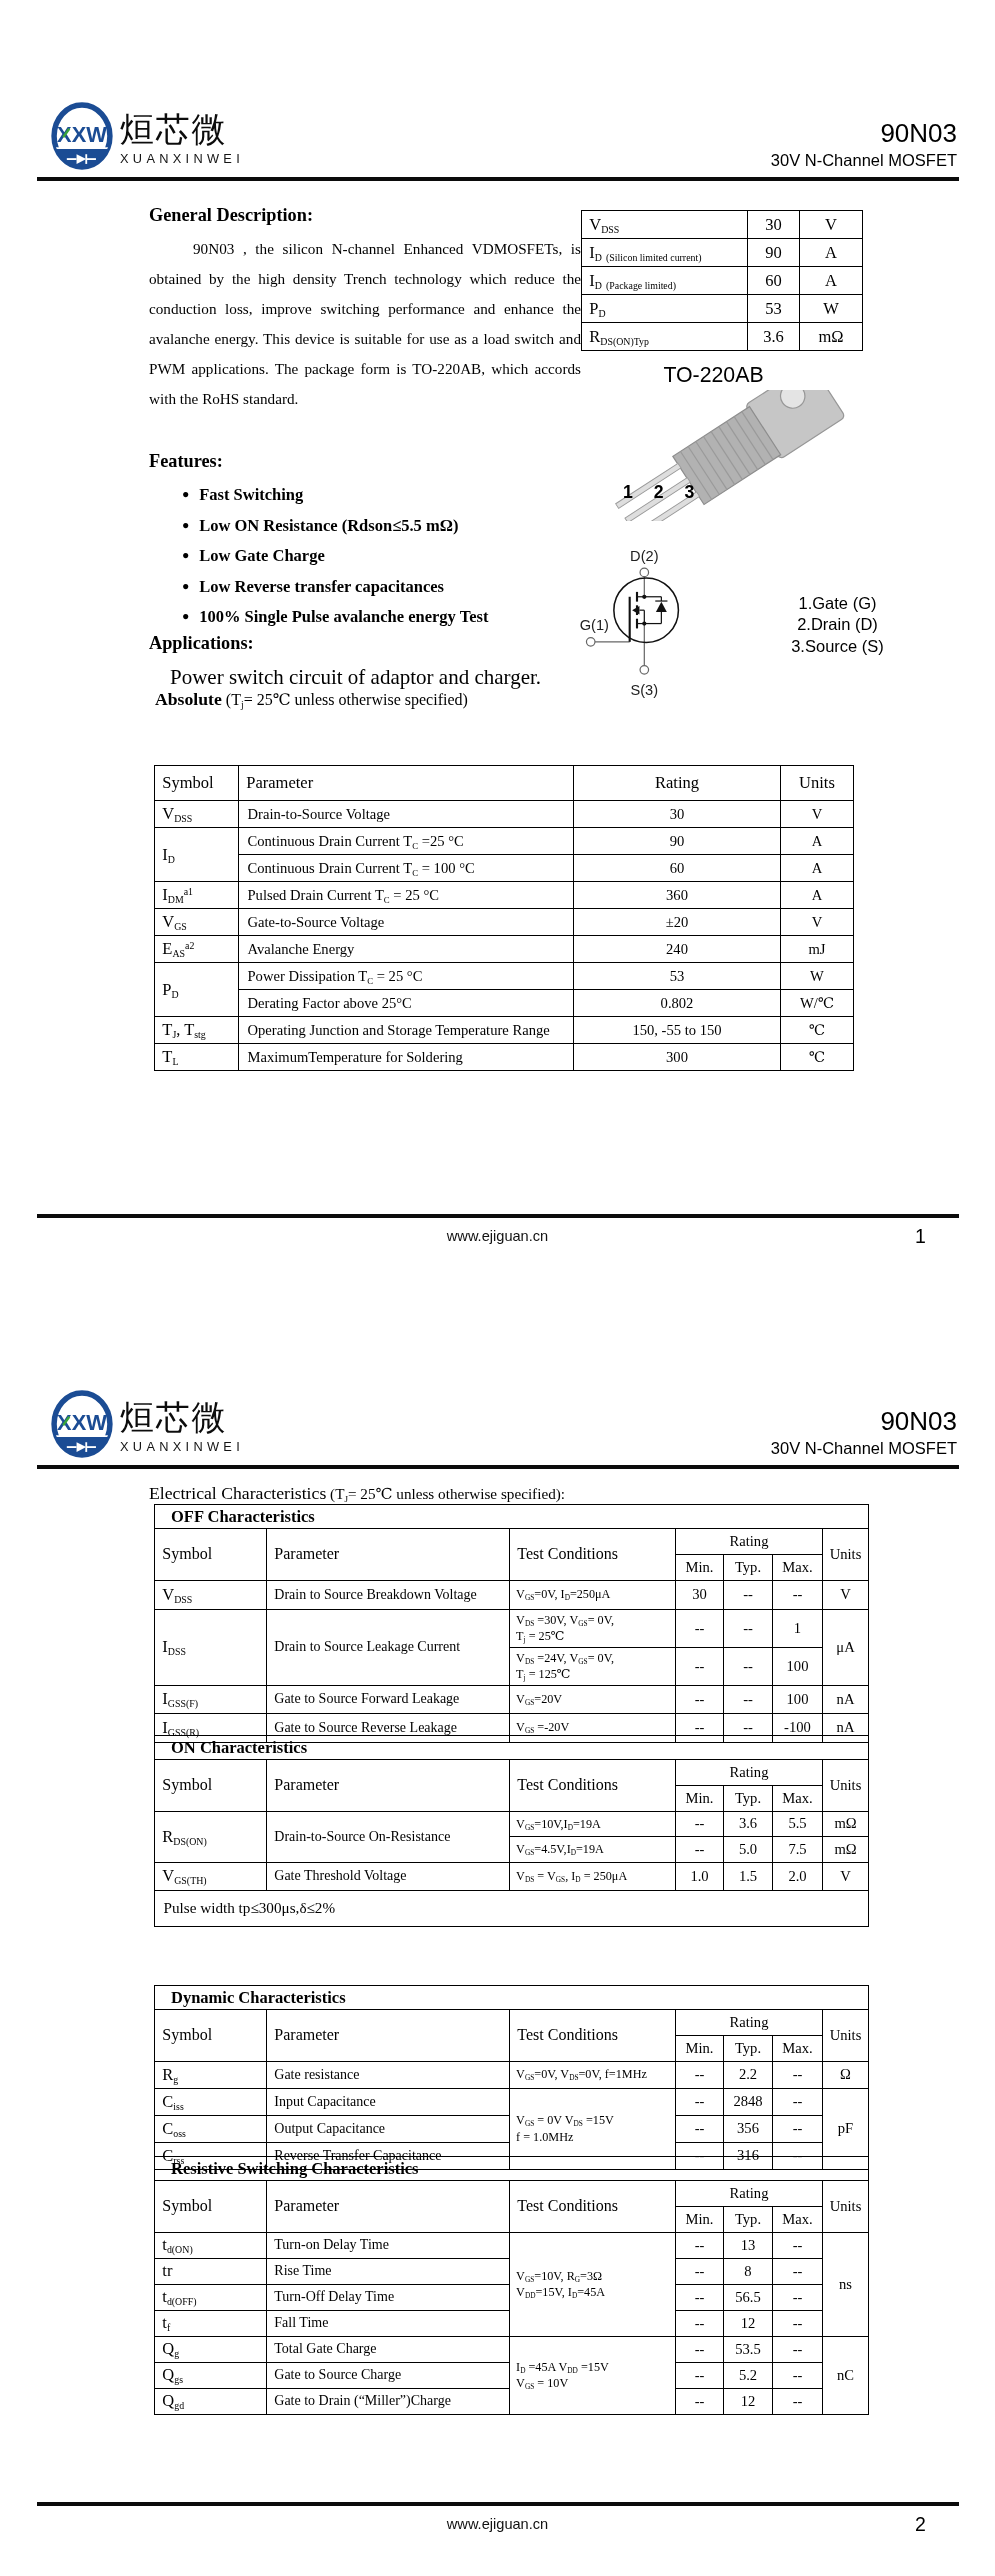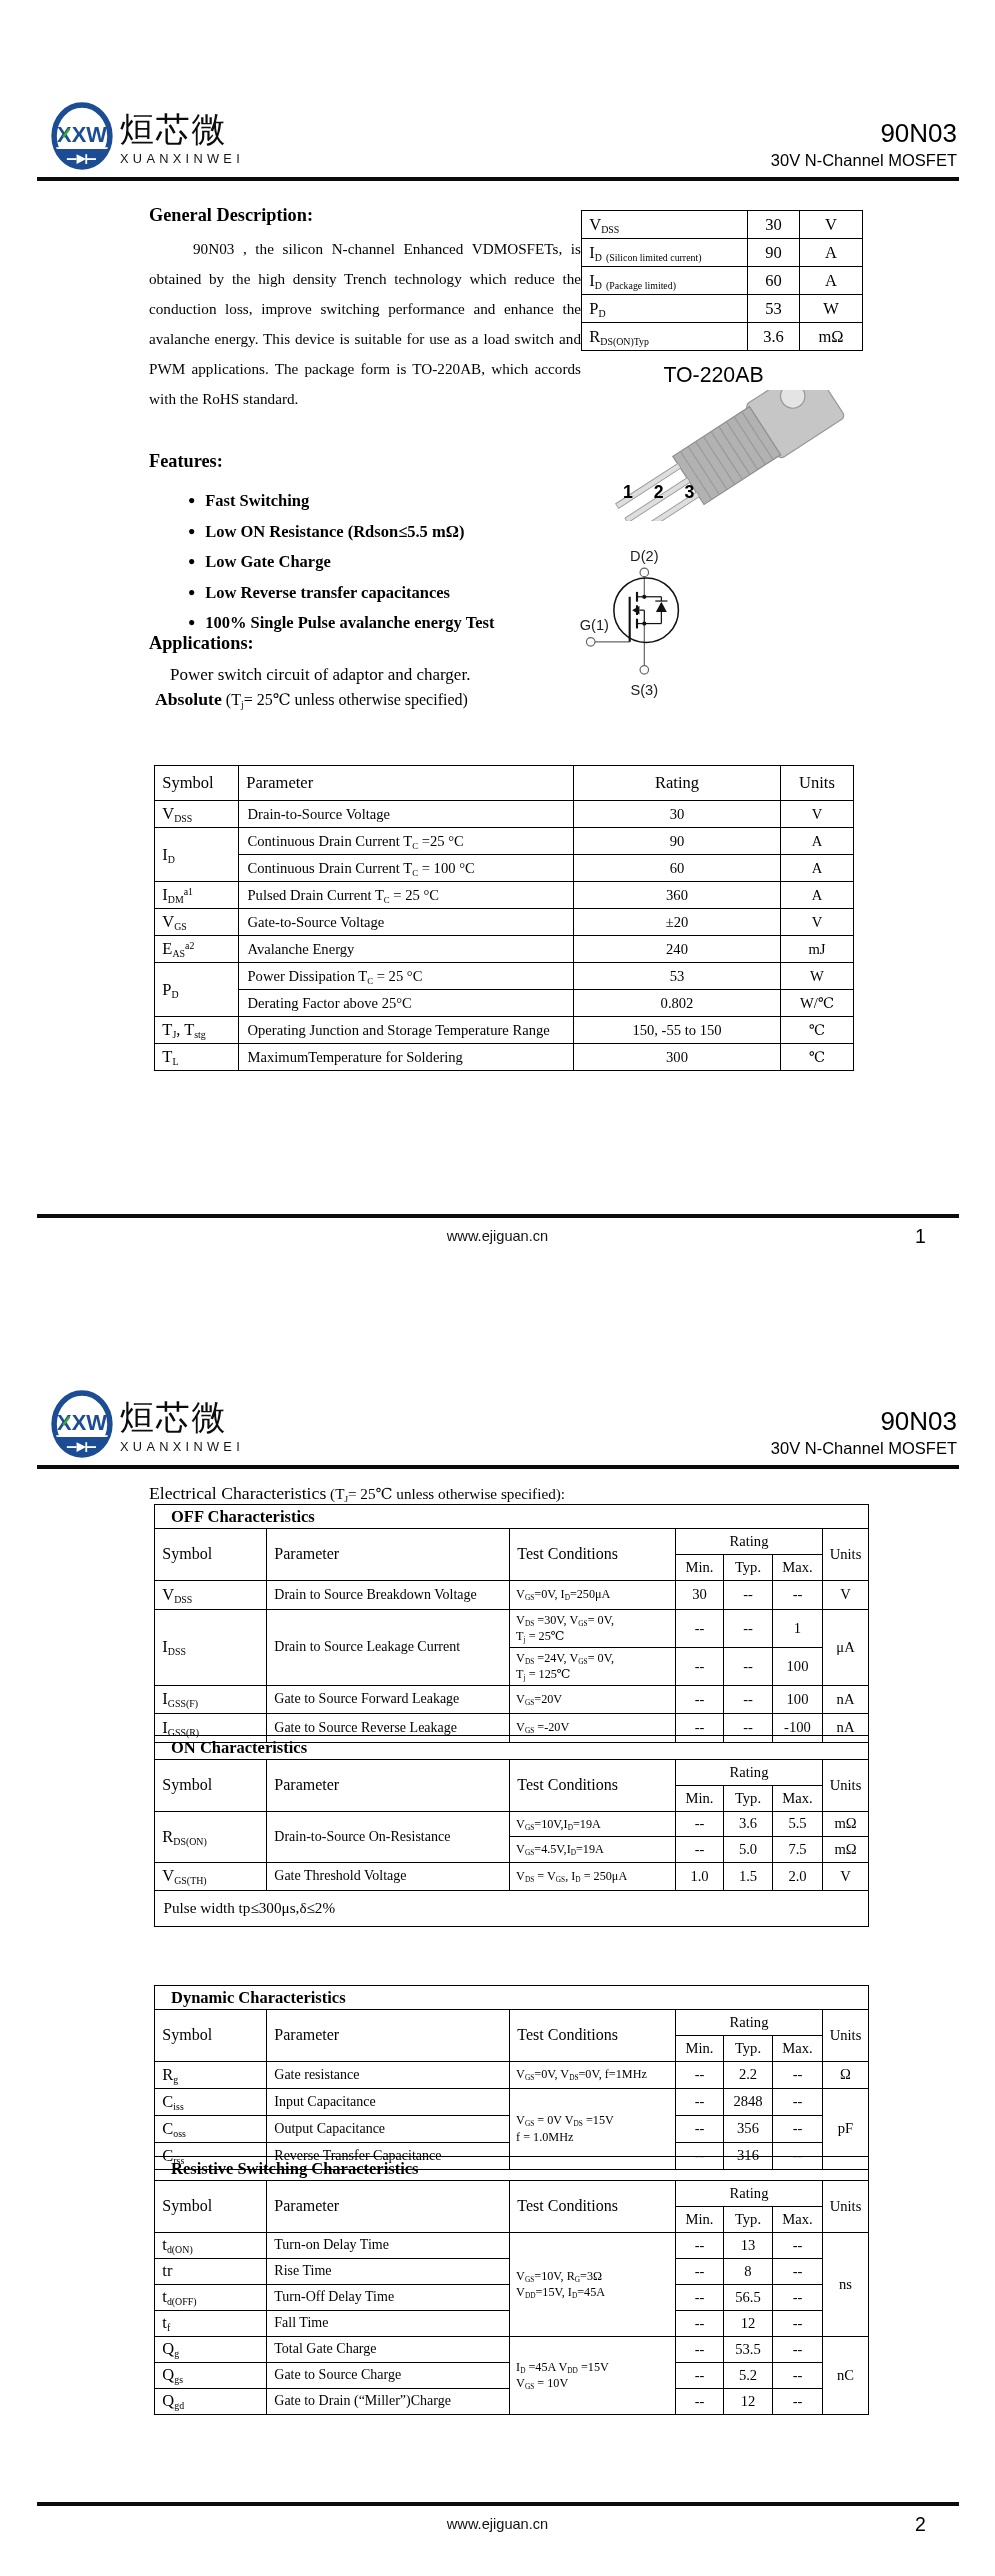--- a/index.html
+++ b/index.html
@@ -27,25 +27,25 @@
   .ftr-site{position:absolute;left:0;width:100%;top:1228px;text-align:center;
             font-family:"Liberation Sans","DejaVu Sans",sans-serif;font-size:14.6px;color:#111}
   .ftr-num{position:absolute;left:915px;top:1225px;font-size:19.5px;font-family:"Liberation Sans","DejaVu Sans",sans-serif}
 
   
   .h-sec{position:absolute;left:149px;font-weight:bold;font-size:18.3px}
   #gd-title{top:205px}
   .gd-body{position:absolute;left:149px;top:234px;width:432px;font-size:15.2px;line-height:30px;
            text-align:justify;text-indent:44px}
   #feat-title{top:451px}
-  .feat-list{position:absolute;left:176px;top:479px;list-style:none;margin:12px;padding:0}
+  .feat-list{position:absolute;left:176px;top:479px;list-style:none;margin:6px;padding:0}
   .feat-list li{height:30.5px;font-weight:bold;font-size:16.5px;white-space:nowrap}
   .bullet{font-size:12.2px;margin-right:9.8px;vertical-align:1.8px}
   #app-title{top:633px}
-  .app-body{position:absolute;left:170px;top:665px;font-size:17px}
+  .app-body{position:absolute;left:170px;top:665px;font-size:21px}
   .abs-line{position:absolute;left:155px;top:689px;font-size:16px}
   .abs-line .b{font-weight:bold;font-size:17.7px}
 
   
   table{border-collapse:collapse;position:absolute;table-layout:fixed;border:1.8px solid #000}
   td{border:1.2px solid #000;padding:0 4.9px;vertical-align:middle;overflow:hidden}
   sub{font-size:60%;vertical-align:-0.3em;line-height:0}
   sup{font-size:60%;vertical-align:0.55em;line-height:0}
 
   
@@ -237,20 +237,25 @@
       <line x1="140" y1="103" x2="160" y2="103"></line>
       <line x1="150" y1="121" x2="150" y2="140"></line>
       <line x1="150" y1="140" x2="122" y2="140"></line>
     </g>
     <polygon points="102,118 114,111 114,125" fill="#111"></polygon>
     <polygon points="141,121 159,121 150,104" fill="#111"></polygon>
     <circle cx="122" cy="96" r="3.5" fill="#111"></circle>
     <circle cx="122" cy="140" r="3.5" fill="#111"></circle>
   </svg>
 
+  <div class="pin-legend">
+    <div>1.Gate (G)</div>
+    <div>2.Drain (D)</div>
+    <div>3.Source (S)</div>
+  </div>
 
   <table class="abs">
     <colgroup>
         <col style="width:84px">
         <col style="width:335px">
         <col style="width:207px">
         <col style="width:73px">
       </colgroup>
     <tbody>
         <tr class="hd">

